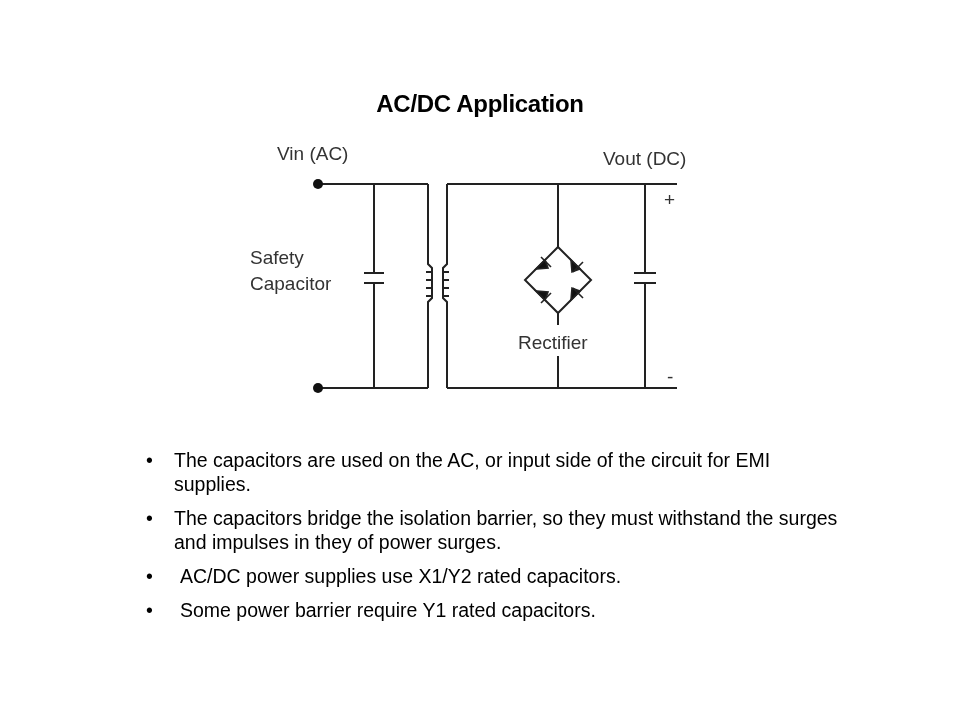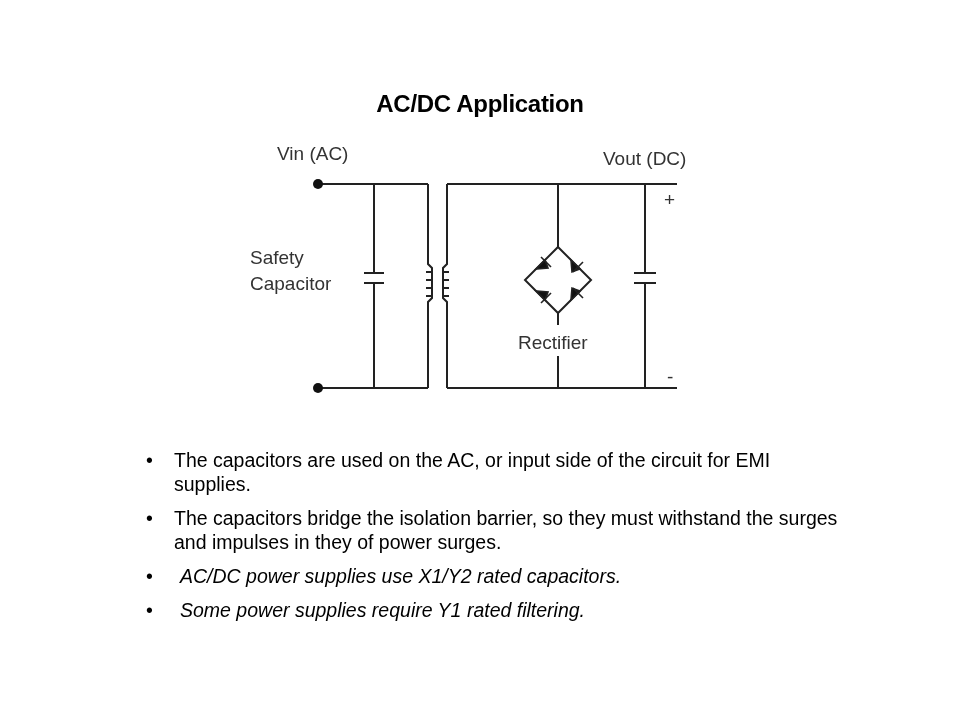--- a/index.html
+++ b/index.html
@@ -3,21 +3,21 @@
 <meta charset="utf-8">
 <style>
   html, body { margin:0; padding:0; background:#ffffff; }
   body { width:960px; height:720px; position:relative; overflow:hidden; font-family:"Liberation Sans", sans-serif; color:#000; }
   .title { position:absolute; top:46px; left:0; width:960px; text-align:center; font-weight:bold; font-size:24px; letter-spacing:-0.3px;margin-top:44px; }
   svg.circuit { position:absolute; left:0; top:0; }
   .clabel { font-family:"Liberation Sans", sans-serif; font-size:19px; fill:#333; }
   .bullets { position:absolute; left:146px; top:448px; width:700px; font-size:19.5px; line-height:24px; }
   .bullet { position:relative; padding-left:28px; margin-bottom:10px; }
   .bullet .dot { position:absolute; left:0; top:0; }
-  .bullet.indent .txt { padding-left:6px;font-style:italic; }
+  .bullet.indent .txt { padding-left:6px; }
 </style>
 </head>
 <body>
 
 <div class="title">AC/DC Application</div>
 
 <svg class="circuit" width="960" height="720">
   <g stroke="#222" stroke-width="2" fill="none">
 
     <line x1="318" y1="184" x2="428" y2="184"></line>
@@ -90,15 +90,15 @@
   <div class="bullet">
     <span class="dot">•</span>
     <span class="txt">The capacitors bridge the isolation barrier, so they must withstand the surges and impulses in they of power surges.</span>
   </div>
   <div class="bullet indent">
     <span class="dot">•</span>
     <span class="txt">AC/DC power supplies use X1/Y2 rated capacitors.</span>
   </div>
   <div class="bullet indent">
     <span class="dot">•</span>
-    <span class="txt">Some power supplies require Y1 rated filtering.</span>
+    <span class="txt">Some power barrier require Y1 rated capacitors.</span>
   </div>
 </div>
 
 </body></html>

